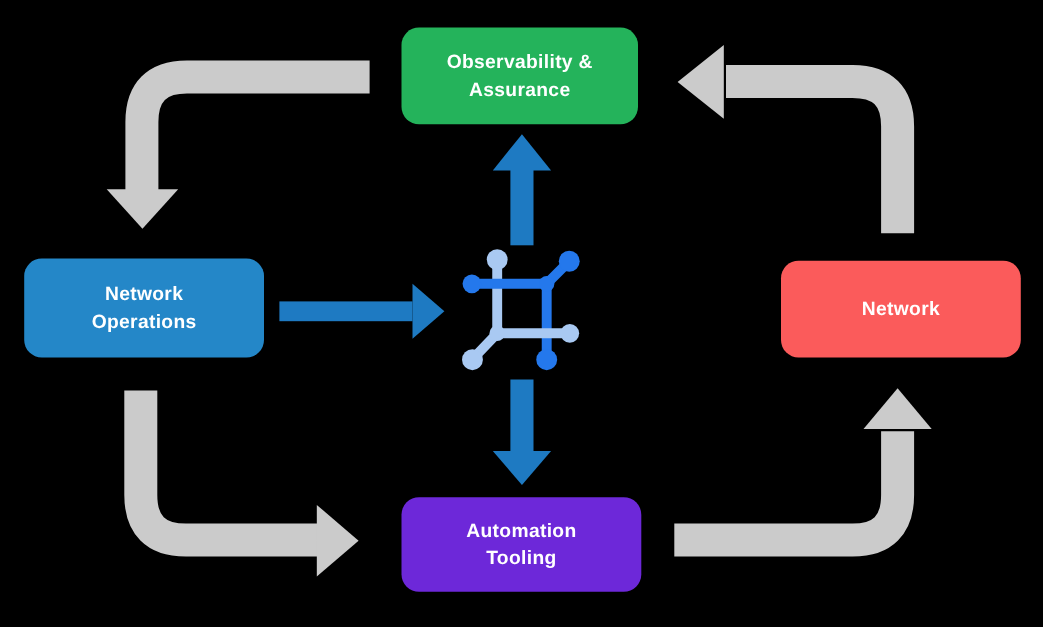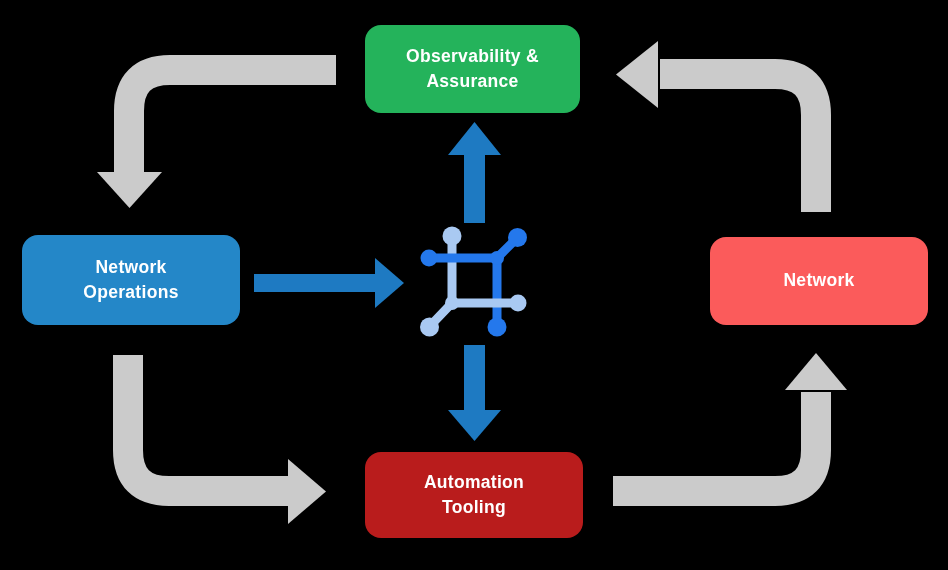--- a/index.html
+++ b/index.html
@@ -119,18 +119,18 @@
 
   <div class="node-box" id="box-operations" style="background-color: rgb(36, 135, 200);">
     <span>Network</span>
     <span>Operations</span>
   </div>
 
   <div class="node-box" id="box-infrastructure" style="background-color: rgb(251, 91, 91);">
     <span>Network</span>
   </div>
 
-  <div class="node-box" id="box-automation" style="background-color: #b91c1c;">
+  <div class="node-box" id="box-automation" style="background-color: #6d28d9;">
     <span>Automation</span>
     <span>Tooling</span>
   </div>
 
 </div>
 
 </body></html>

